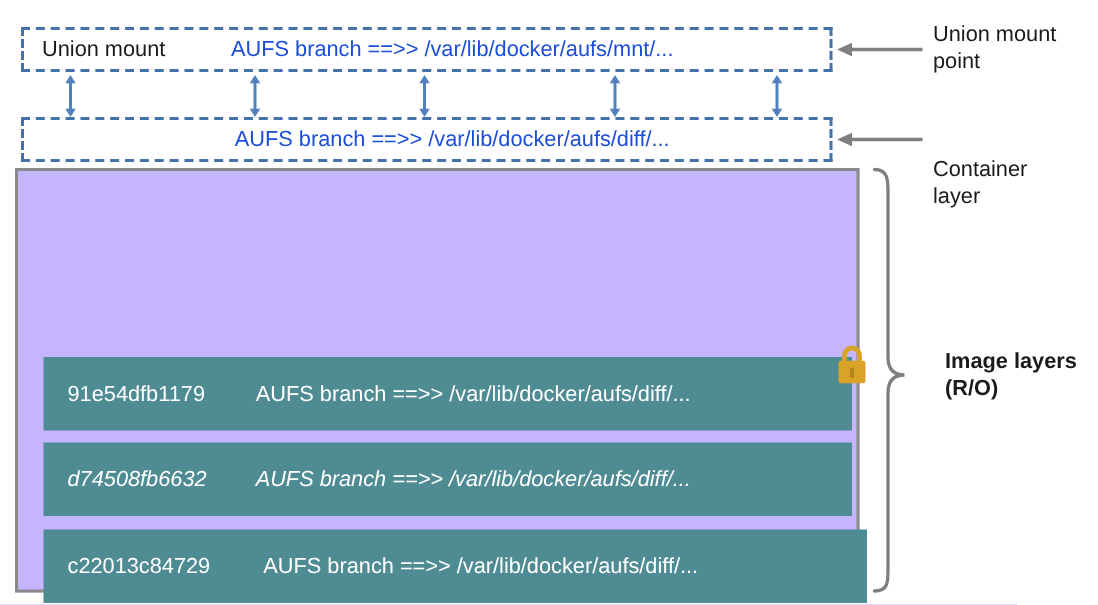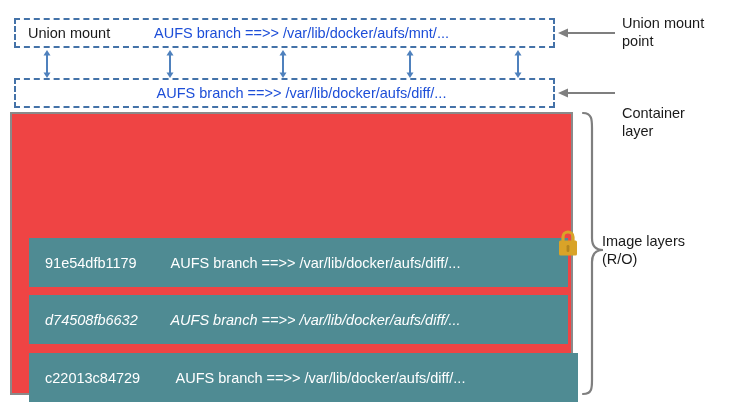--- a/index.html
+++ b/index.html
@@ -67,21 +67,21 @@
 
   
   #image-container {
     position: absolute;
     left: 10px;
     top: 112px;
     width: 563px;
     height: 283px;
     box-sizing: border-box;
     border: 2px solid #8a8a8a;
-    background: #ef4444;
+    background: #c4b5fd;
     padding: 7px;
   }
   .layer-row {
     position: absolute;
     left: 17px;
     width: 539px;
     height: 49px;
     background: #4f8b93;
     display: flex;
     align-items: center;
@@ -117,21 +117,21 @@
   
   .callout-label {
     position: absolute;
     font-size: 14.5px;
     line-height: 18px;
     color: #1a1a1a;
     white-space: pre-line;
   }
   #label-union-mount { left: 622px; top: 14px; }
   #label-container-layer { left: 622px; top: 76px; margin-top: 28px; }
-  #label-image-layers { left: 602px; top: 232px; }
+  #label-image-layers { left: 630px; top: 232px; font-weight: bold; }
 
   
   #annotations {
     position: absolute;
     left: 0; top: 0;
     width: 732px;
     height: 403px;
     pointer-events: none;
   }
 </style>

